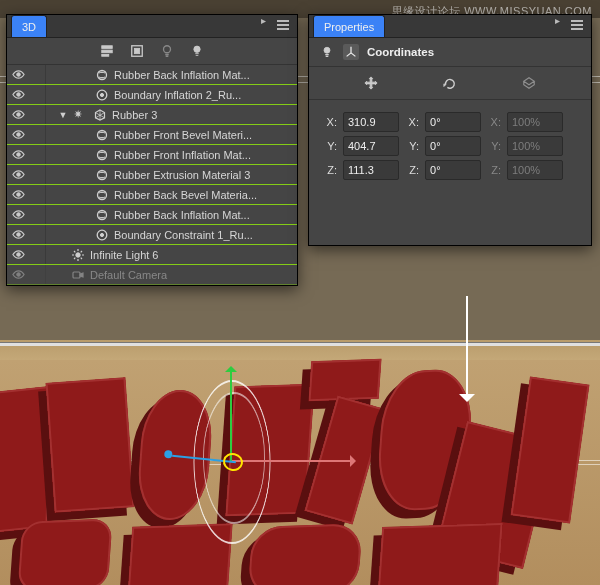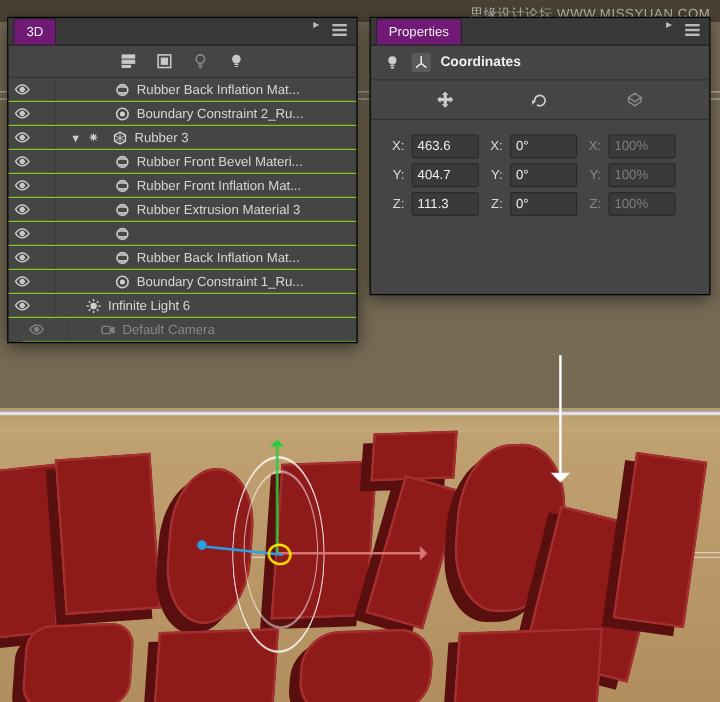--- a/index.html
+++ b/index.html
@@ -76,21 +76,21 @@
   .panel {
     position:absolute; background:#454545; border:1px solid #000;
     box-shadow:0 4px 14px rgba(0,0,0,.55);
     color:#ccc;
   }
   .panel .tabbar {
     height:22px; background:#383838; border-bottom:1px solid #222;
     display:flex; align-items:flex-end; position:relative;
   }
   .panel .tab {
-    background:#701a75; color:#eee; padding:4px 10px 3px;
+    background:#3b82f6; color:#eee; padding:4px 10px 3px;
     border:1px solid #222; border-bottom:none; margin-left:4px;
     border-radius:3px 3px 0 0; font-size:11px; height:14px; line-height:14px;
   }
   .panel .tabbar .menu {
     position:absolute; right:4px; top:3px; display:flex; gap:6px;
   }
   .panel .tabbar .menu span { width:12px; height:2px; background:#bbb; display:block; margin-top:2px; }
   .panel .tabbar .menu-wrap { width:16px; display:flex; flex-direction:column; cursor:pointer; }
   .panel .tabbar .menu-arrows { width:10px; color:#bbb; font-size:10px; line-height:6px; }
 
@@ -260,21 +260,21 @@
           </svg>
         </span>
         <span class="gutter"></span>
         <span class="indent" style="width:36px"></span>
         <span class="disclose"></span>
         <span class="kind">
           <svg viewBox="0 0 12 12">
             <use href="#i-con"></use>
           </svg>
         </span>
-        <span class="label">Boundary Constraint 2_Ru...</span>
+        <span class="label">Boundary Inflation 2_Ru...</span>
       </div>
       <div class="row">
         <span class="eye">
           <svg viewBox="0 0 14 14">
             <use href="#i-eye"></use>
           </svg>
         </span>
         <span class="gutter"></span>
         <span class="indent" style="width:12px"></span>
         <span class="disclose">▼</span>
@@ -341,20 +341,21 @@
           </svg>
         </span>
         <span class="gutter"></span>
         <span class="indent" style="width:36px"></span>
         <span class="disclose"></span>
         <span class="kind">
           <svg viewBox="0 0 12 12">
             <use href="#i-mat"></use>
           </svg>
         </span>
+        <span class="label">Rubber Back Bevel Materia...</span>
       </div>
       <div class="row">
         <span class="eye">
           <svg viewBox="0 0 14 14">
             <use href="#i-eye"></use>
           </svg>
         </span>
         <span class="gutter"></span>
         <span class="indent" style="width:36px"></span>
         <span class="disclose"></span>
@@ -390,21 +391,21 @@
         <span class="gutter"></span>
         <span class="indent" style="width:12px"></span>
         <span class="disclose"></span>
         <span class="kind">
           <svg viewBox="0 0 12 12">
             <use href="#i-sun"></use>
           </svg>
         </span>
         <span class="label">Infinite Light 6</span>
       </div>
-      <div class="row" style="opacity: 0.45; margin-left: 12px;">
+      <div class="row" style="opacity: 0.45;">
         <span class="eye">
           <svg viewBox="0 0 14 14">
             <use href="#i-eye"></use>
           </svg>
         </span>
         <span class="gutter"></span>
         <span class="indent" style="width:12px"></span>
         <span class="disclose"></span>
         <span class="kind">
           <svg viewBox="0 0 12 12">
@@ -459,21 +460,21 @@
     <span class="ico dim">
         <svg viewBox="0 0 16 16">
           <path d="M2 6l6-4 6 4-6 4z M2 6v4l6 4 6-4V6" fill="none" stroke="#8f8f8f" stroke-width="1.3"></path>
         </svg>
       </span>
   </div>
 
   <div class="grid" id="coord-grid">
       <div class="coord-row">
         <span class="axis-label">X:</span>
-        <span class="numbox">463.6</span>
+        <span class="numbox">310.9</span>
         <span class="axis-label">X:</span>
         <span class="numbox deg">0</span>
         <span class="axis-label" style="color:#888">X:</span>
         <span class="numbox dim">100%</span>
       </div>
       <div class="coord-row">
         <span class="axis-label">Y:</span>
         <span class="numbox">404.7</span>
         <span class="axis-label">Y:</span>
         <span class="numbox deg">0</span>

